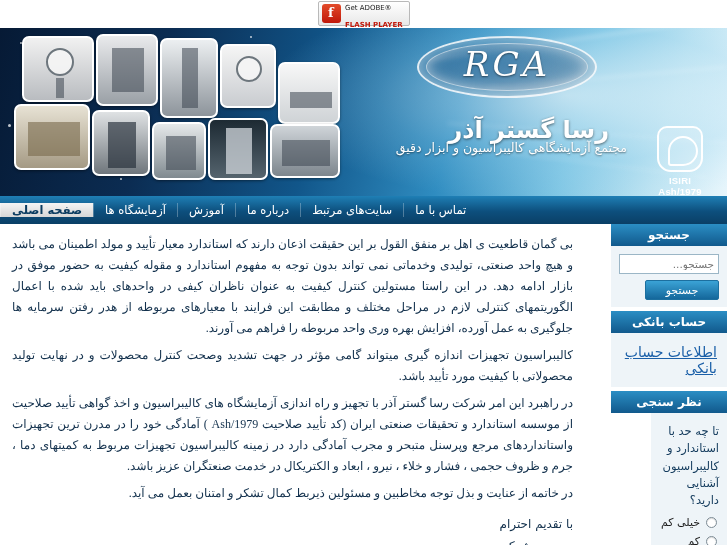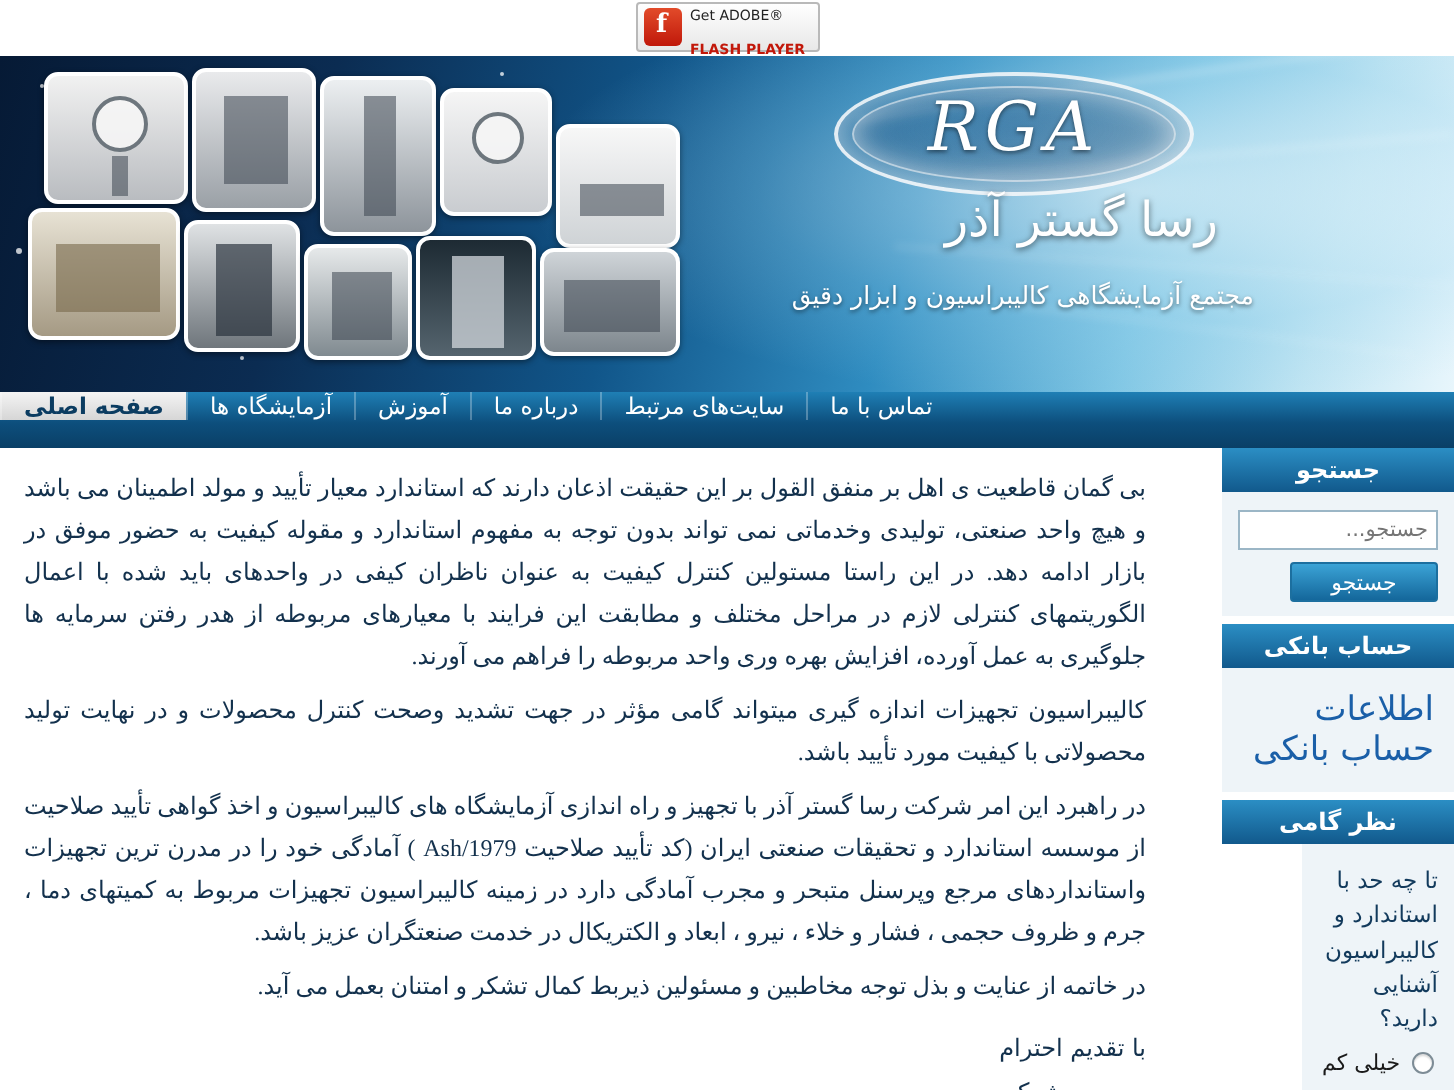--- a/index.html
+++ b/index.html
@@ -123,22 +123,22 @@
     position: absolute; width: 100%; text-align: center; top: 8px;
     font-family: "DejaVu Serif", serif;
     font-style: italic;
     font-size: 34px;
     color: #ffffff;
     letter-spacing: 3px;
     text-shadow: 0 1px 2px rgba(0,0,0,.5);
   }
 
   .company-name {
-    position: absolute; right: 118px; top: 68px;
-    font-size: 24px; color: #ffffff; font-weight: normal;
+    position: absolute; right: 118px; top: 88px;
+    font-size: 24px; color: #ffffff; font-weight: bold;
     text-shadow: 0 1px 3px rgba(0,0,0,.55);
     direction: rtl;
   }
   .company-sub {
     position: absolute; right: 100px; top: 112px;
     font-size: 12.5px; color: #ffffff;
     text-shadow: 0 1px 2px rgba(0,0,0,.5);
     direction: rtl;
   }
 
@@ -168,21 +168,21 @@
     font-family: "Liberation Sans", sans-serif;
     letter-spacing: .2px;
   }
 
   
   .nav {
     position: absolute; top: 196px; left: 0;
     width: 727px; height: 28px;
     background: linear-gradient(#1f7fb5, #0d4f7d 55%, #0a3f66);
     display: flex; flex-direction: row-reverse;
-    align-items: flex-start;
+    align-items: center;
     direction: rtl;
   }
   .nav-item {
     padding: 0 11px;
     display: flex; align-items: center; justify-content: center;
     font-size: 11.5px; color: #ffffff;
     border-left: 1px solid rgba(255,255,255,.28);
     white-space: nowrap;
     cursor: pointer;
   }
@@ -231,21 +231,22 @@
     width: 74px; height: 20px;
     border: 1px solid #1c6f9f;
     background: linear-gradient(#3ba3d6, #14679b);
     color: #fff; font-size: 11px;
     border-radius: 2px;
     cursor: pointer;
     font-family: "DejaVu Sans", sans-serif;
   }
   .bank-link {
     display: block;
-    font-size: 17px; color: #1a5fa8;
+    font-size: 14px; color: #1a5fa8;
+    text-decoration: underline;
     padding: 4px 2px;
     cursor: pointer;
   }
   .poll-q {
     font-size: 11.5px; color: #123a5c;
     line-height: 1.5;
     padding: 6px 4px 4px 4px;
     direction: rtl;
   }
   .poll-opt {
@@ -348,20 +349,24 @@
 
     <div class="logo-wrap">
       <div class="logo-ellipse"></div>
       <div class="logo-ellipse inner"></div>
       <div class="logo-text">RGA</div>
     </div>
 
     <div class="company-name">رسا گستر آذر</div>
     <div class="company-sub">مجتمع آزمایشگاهی کالیبراسیون و ابزار دقیق</div>
 
+    <div class="seal">
+      <div class="seal-mark"></div>
+      <div class="seal-label">ISIRI Ash/1979</div>
+    </div>
   </div>
 
   <nav class="nav">
     <div class="nav-item active">صفحه اصلی</div>
     <div class="nav-item">آزمایشگاه ها</div>
     <div class="nav-item">آموزش</div>
     <div class="nav-item">درباره ما</div>
     <div class="nav-item">سایت‌های مرتبط</div>
     <div class="nav-item">تماس با ما</div>
   </nav>
@@ -379,21 +384,21 @@
       </section>
 
       <section class="panel">
         <div class="panel-head">حساب بانکی</div>
         <div class="panel-body">
           <a class="bank-link">اطلاعات حساب بانکی</a>
         </div>
       </section>
 
       <section class="panel">
-        <div class="panel-head">نظر گامی</div>
+        <div class="panel-head">نظر سنجی</div>
         <div class="panel-body" style="padding:4px 4px;margin-left:40px;">
           <div class="poll-q">تا چه حد با استاندارد و کالیبراسیون آشنایی دارید؟</div>
           <label class="poll-opt">
             <span class="radio"></span>
             <span>خیلی کم</span>
           </label>
           <label class="poll-opt">
             <span class="radio"></span>
             <span>کم</span>
           </label>

